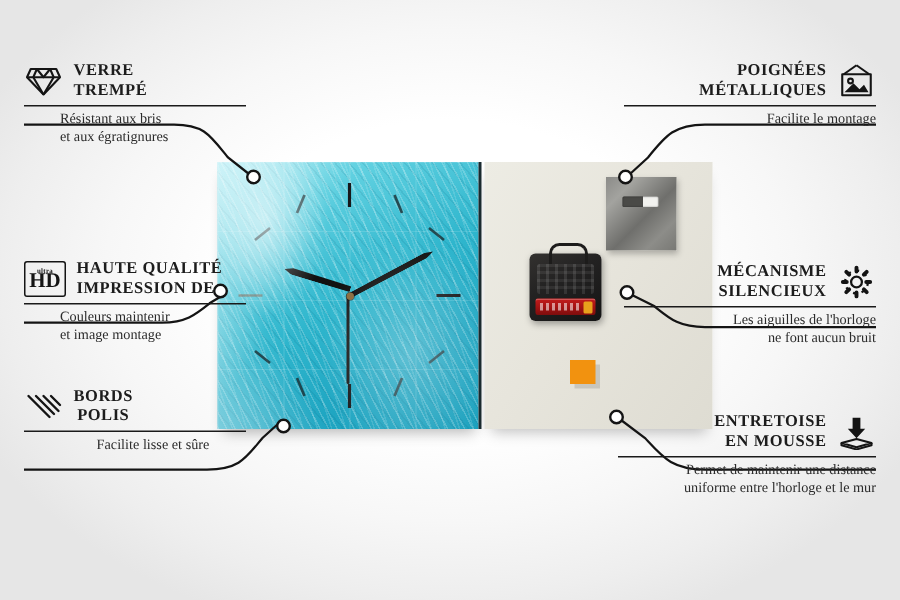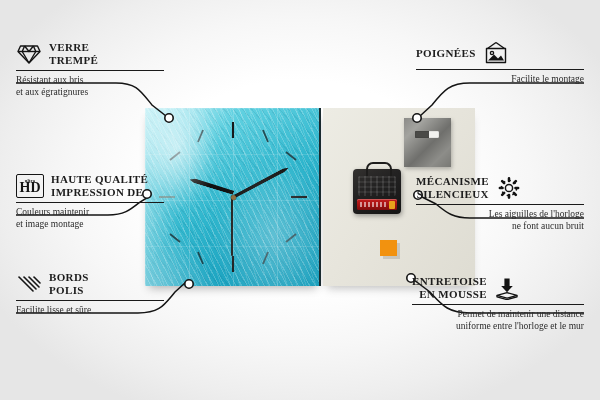--- a/index.html
+++ b/index.html
@@ -71,24 +71,24 @@
   .mech .batt .tip{position:absolute;right:2px;top:1.5px;width:6px;height:8px;background:#e8a11c;border-radius:1px;}
   .mech .batt .lbl{position:absolute;left:3px;top:3px;width:26px;height:5px;
     background:repeating-linear-gradient(to right, rgba(255,255,255,.55) 0 2px, rgba(0,0,0,0) 2px 4px);}
   .spacer{position:absolute;left:57px;top:132px;width:17px;height:16px;background:#f2920f;
     box-shadow:3px 3px 0 rgba(0,0,0,.12);}
   
   .callout{position:absolute;}
   .callout .head{display:flex;align-items:center;gap:7px;}
   .callout .title{font-weight:bold;font-size:11px;line-height:12.5px;letter-spacing:.35px;color:#1c1c1c;text-transform:uppercase;}
   .callout .rule{height:1.4px;background:#1a1a1a;margin:4px 0 4px;}
-  .callout .sub{font-size:9.5px;line-height:11.5px;color:#2b2b2b;}
+  .callout .sub{font-size:9.5px;line-height:11.5px;color:#2b2b2b;margin-left:24px;}
   .left{text-align:left;}
   .right{text-align:right;}
-  .right .head{justify-content:flex-start;}
+  .right .head{justify-content:flex-end;}
   .ico{width:26px;height:24px;flex:0 0 26px;display:block;}
   .ico svg{display:block;width:26px;height:24px;}
   .hdbox{width:26px;height:22px;border:1.6px solid #141414;border-radius:2px;display:flex;
     flex-direction:column;align-items:center;justify-content:center;flex:0 0 26px;}
   .hdbox .u{font-size:4.6px;font-weight:bold;letter-spacing:.2px;line-height:5px;color:#141414;}
   .hdbox .h{font-size:14px;font-weight:bold;line-height:9.5px;color:#141414;}
   svg.leaders{position:absolute;left:0;top:0;width:600px;height:400px;pointer-events:none;}
 </style>
 </head>
 <body>
@@ -192,21 +192,21 @@
       <div>
         <div class="title">HAUTE QUALITÉ</div>
         <div class="title">IMPRESSION DE</div>
       </div>
     </div>
     <div class="rule"></div>
     <div class="sub">Couleurs maintenir</div>
     <div class="sub">et image montage</div>
   </div>
 
-  <div class="callout left" style="left:16px;top:271px;width:148px;">
+  <div class="callout left" style="left:16px;top:258px;width:148px;text-align:center;">
     <div class="head">
       <span class="ico">
         <svg viewBox="0 0 26 24">
             <g stroke="#141414" stroke-width="1.6" stroke-linecap="round">
           <line x1="3" y1="5" x2="17" y2="19"></line>
               <line x1="8" y1="5" x2="20" y2="17"></line>
           <line x1="13" y1="5" x2="23" y2="15"></line>
               <line x1="18" y1="5" x2="24" y2="11"></line>
           </g>
           </svg>
@@ -217,20 +217,21 @@
       </div>
     </div>
     <div class="rule"></div>
     <div class="sub">Facilite lisse et sûre</div>
   </div>
 
   <div class="callout right" style="right:16px;top:41px;width:168px;">
     <div class="head">
       <div>
         <div class="title">POIGNÉES</div>
+        <div class="title">MÉTALLIQUES</div>
       </div>
       <span class="ico">
         <svg viewBox="0 0 26 24">
             <g fill="none" stroke="#141414" stroke-width="1.4" stroke-linejoin="round">
           <rect x="3.5" y="7.5" width="19" height="14"></rect>
           <path d="M13,1.5 L4.5,7.5"></path>
               <path d="M13,1.5 L21.5,7.5"></path>
           <circle cx="9" cy="12" r="1.6"></circle>
           <path d="M5,19.5 L11,13.5 L15,17.5 L18,14.5 L21,19.5 Z" fill="#141414" stroke="none"></path>
           </g>

